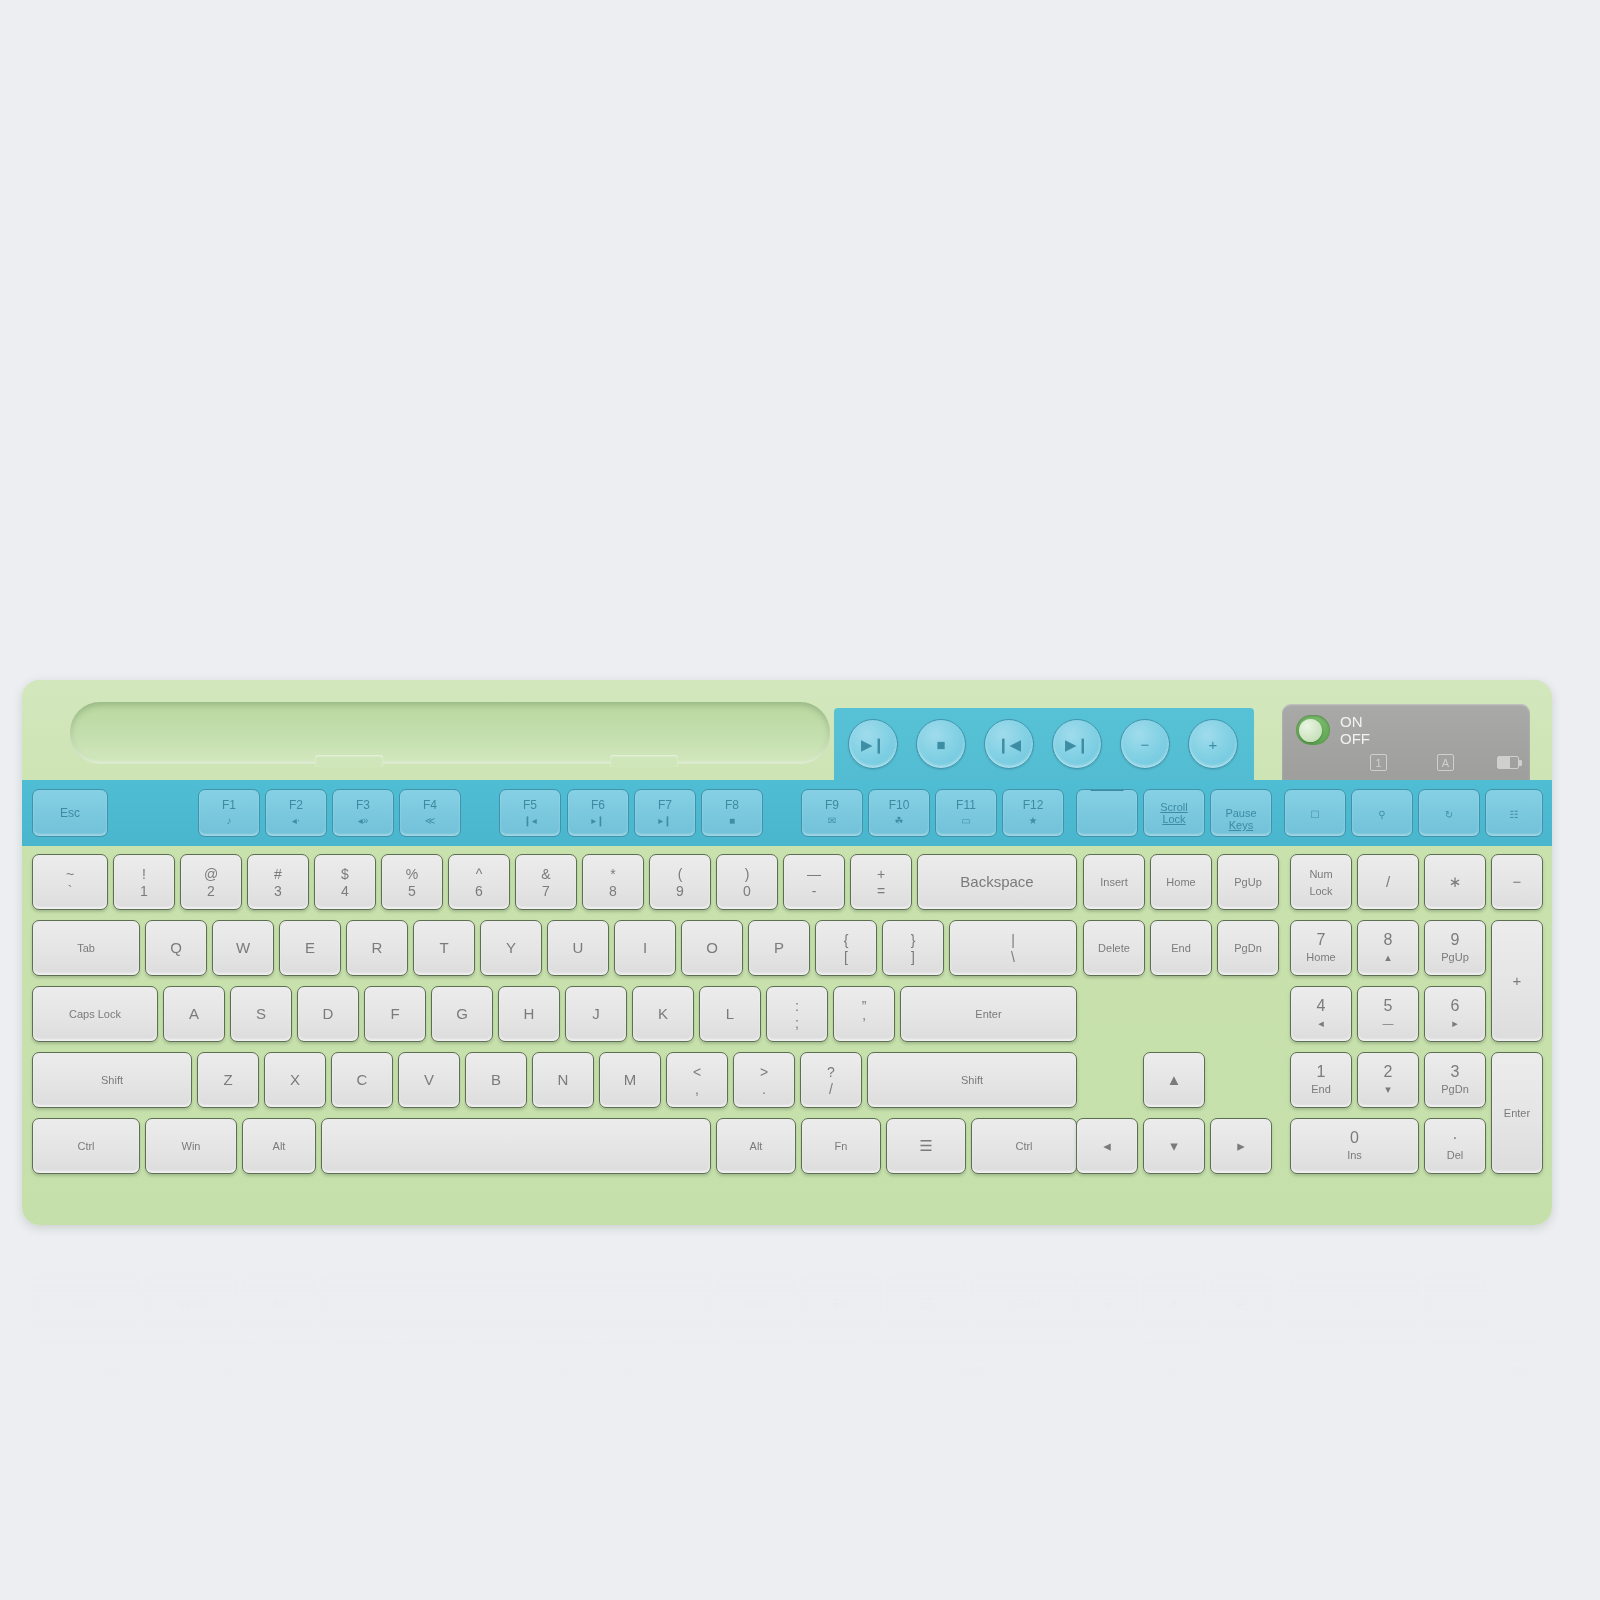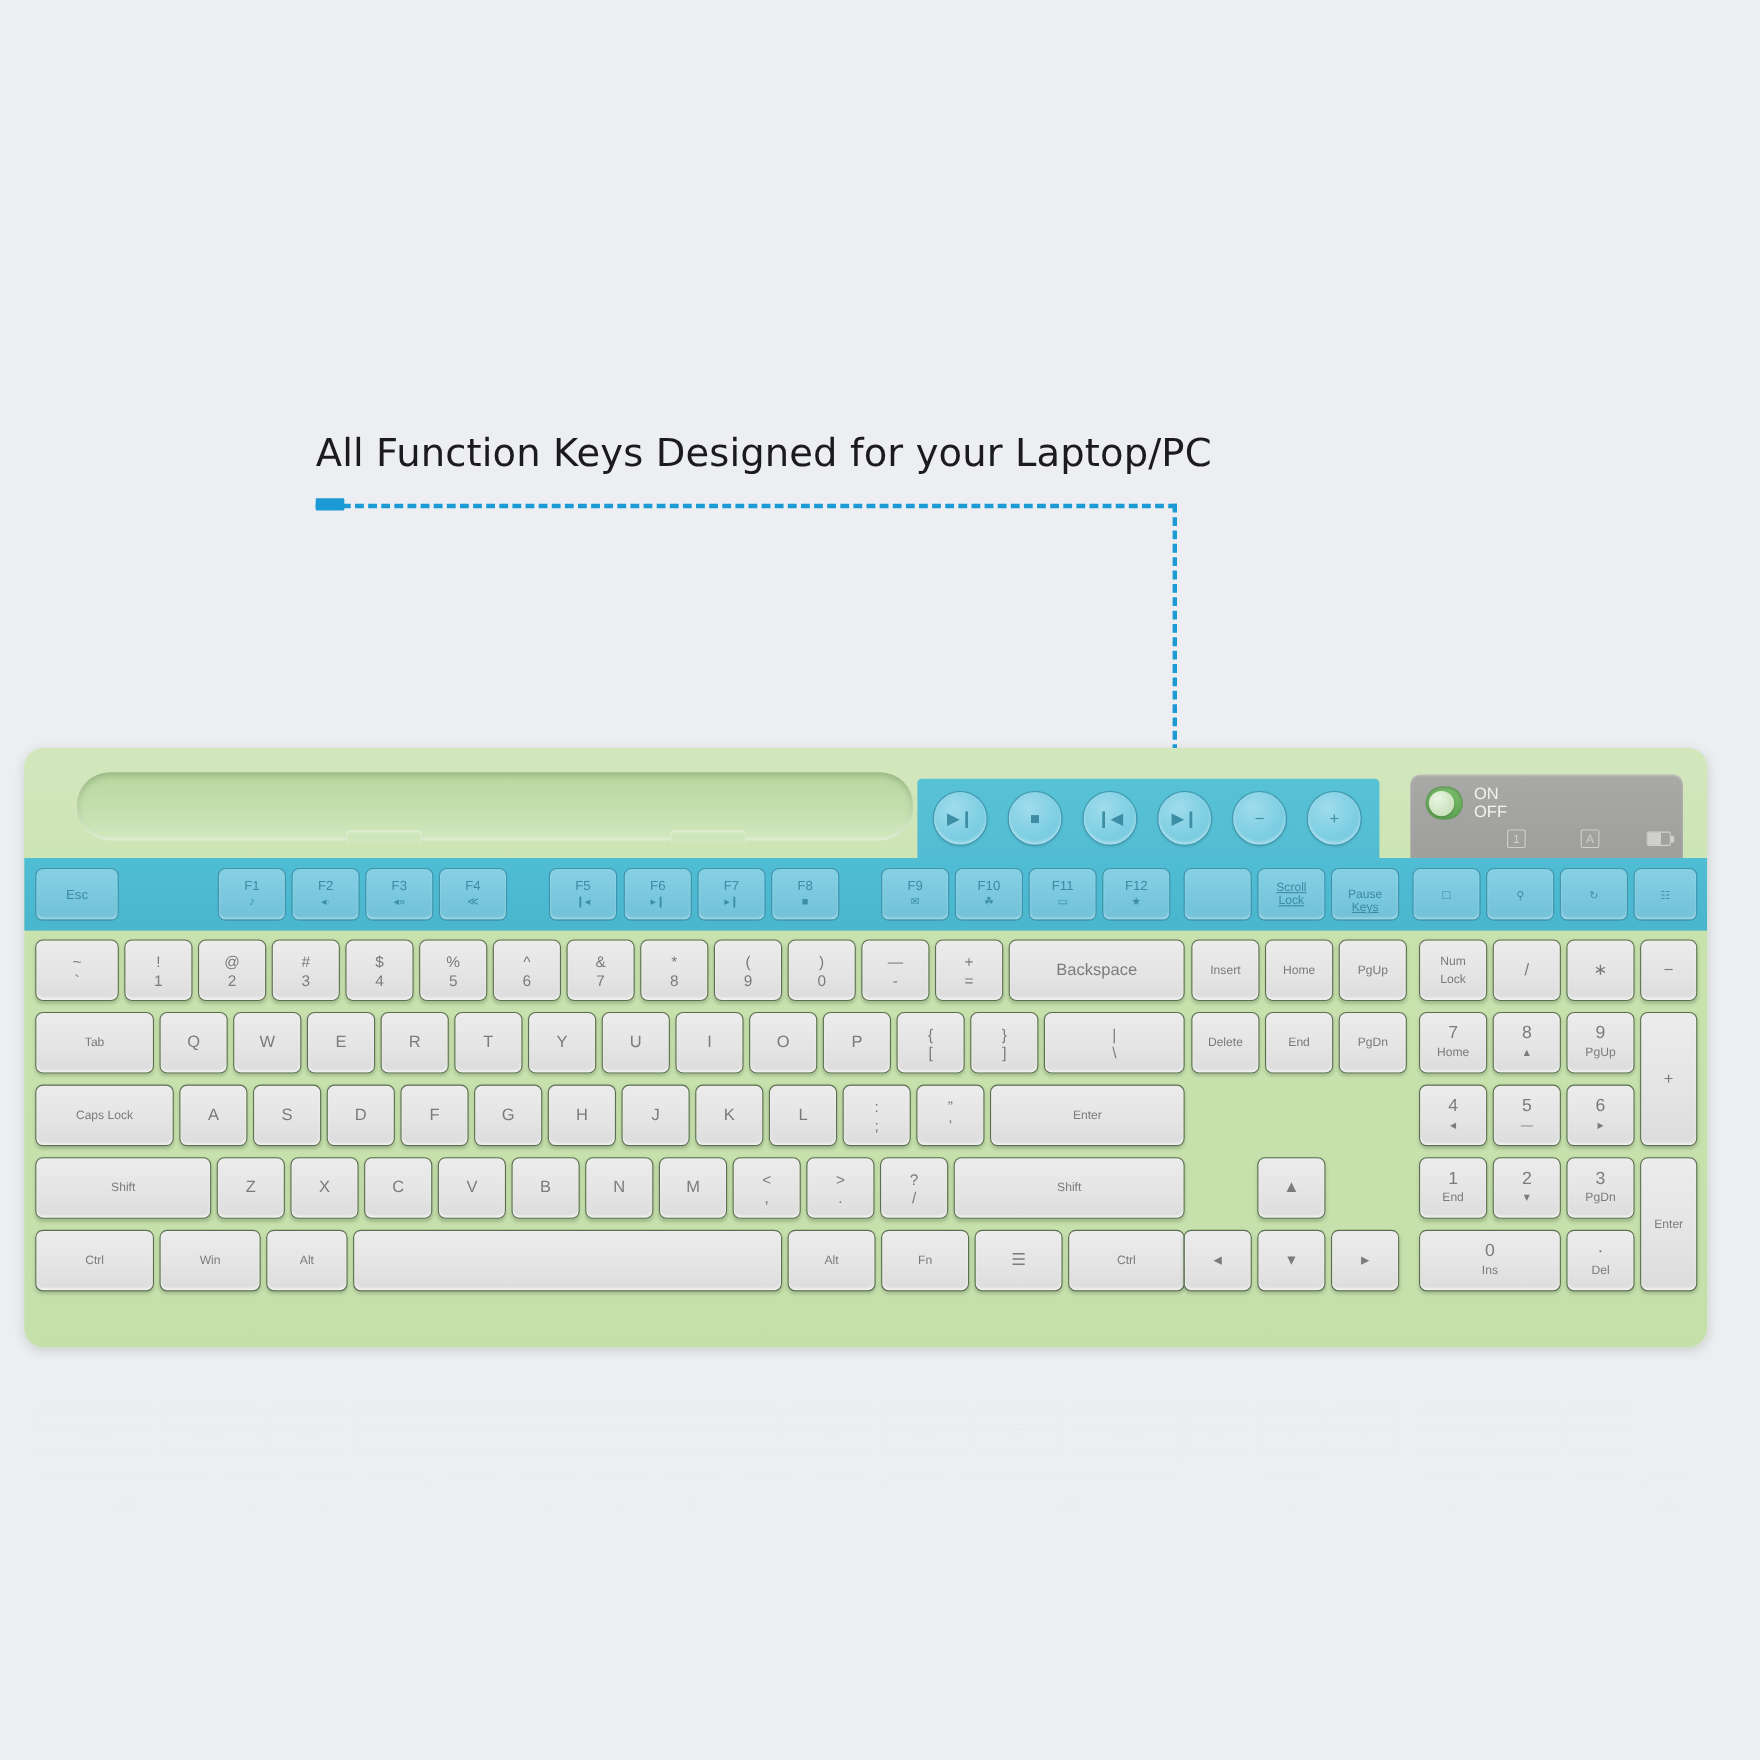--- a/index.html
+++ b/index.html
@@ -174,26 +174,20 @@
     color:#d2d6d9; font-size:13px;
     display:flex; align-items:center; justify-content:center;
   }
 </style>
 </head>
 <body>
 
 <div class="page">
 
 
-  <div class="callout">
-    <div class="callout-text">All Function Keys Designed for your Laptop/PC</div>
-    <div class="callout-cap"></div>
-    <div class="callout-line-h"></div>
-    <div class="callout-line-v"></div>
-  </div>
 
   <div class="kb">
 
     <div class="deck">
       <div class="tray">
         <div class="tray-nub a"></div>
         <div class="tray-nub b"></div>
       </div>
     </div>
 

